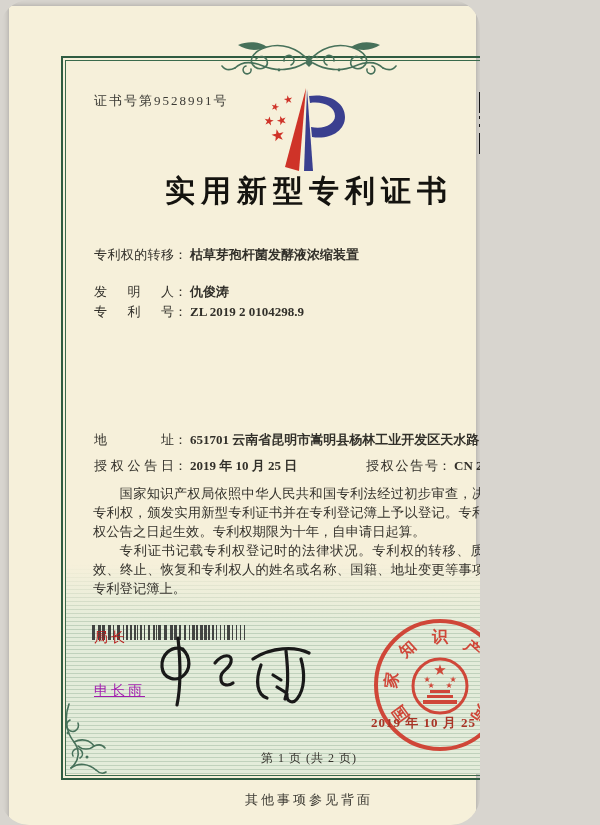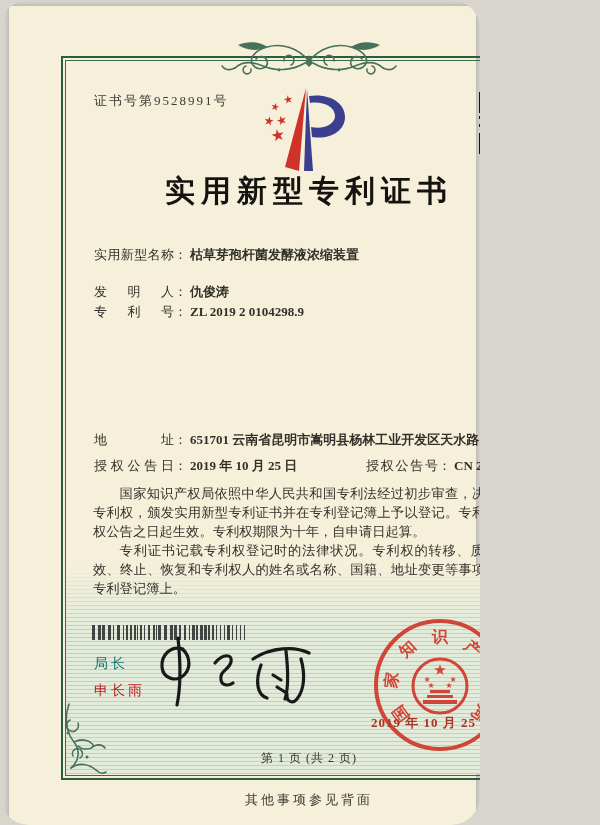--- a/index.html
+++ b/index.html
@@ -23,22 +23,22 @@
   .title{position:absolute;left:0;top:165px;width:600px;text-align:center;font-size:30px;font-weight:bold;
     letter-spacing:6px;color:#14130f;z-index:2;}
   .field-row{position:absolute;left:85px;width:440px;font-size:13px;color:#32302a;z-index:2;white-space:nowrap;}
   .field-label{display:inline-block;width:80px;text-align:justify;text-align-last:justify;vertical-align:bottom;}
   .field-value{margin-left:3px;font-weight:bold;}
   .grant-col2{position:absolute;left:232px;top:0;white-space:nowrap;margin-left:40px;}
   .grant-col2 .field-label{width:72px;}
   .paras{position:absolute;left:84px;top:478px;width:433px;z-index:2;}
   .paras p{margin:0;text-indent:2em;text-align:justify;font-size:13.3px;line-height:19px;color:#34322c;}
   .barcode{position:absolute;left:83px;top:619px;width:154px;height:15px;z-index:2;opacity:.85;}
-  .signer-title{position:absolute;left:85px;top:649px;font-size:14px;letter-spacing:3px;color:#0f766e;z-index:2;}
-  .signer-name{position:absolute;left:85px;top:676px;font-size:14px;letter-spacing:3px;color:#b91c1c;z-index:2;}
+  .signer-title{position:absolute;left:85px;top:623px;font-size:14px;letter-spacing:3px;color:#b91c1c;z-index:2;}
+  .signer-name{position:absolute;left:85px;top:676px;font-size:14px;letter-spacing:3px;color:#a21caf;z-index:2;text-decoration:underline;}
   .signature{position:absolute;left:140px;top:627px;width:180px;height:80px;z-index:2;}
   .seal{position:absolute;left:358px;top:606px;width:146px;height:146px;z-index:4;opacity:.92;}
   .seal-date{position:absolute;left:362px;top:708px;font-size:13px;font-weight:bold;color:#a93527;
     letter-spacing:1px;z-index:4;white-space:nowrap;}
   .page-info{position:absolute;left:0;top:744px;width:600px;text-align:center;font-size:12px;
     letter-spacing:1px;color:#35332d;z-index:2;}
   .back-note{position:absolute;left:0;top:785px;width:600px;text-align:center;font-size:13px;
     letter-spacing:3px;color:#3c3a33;z-index:2;}
 </style>
 </head>
@@ -353,21 +353,21 @@
         <rect x="15" y="20" width="1" height="1" fill="#151515"></rect>
         <rect x="16" y="20" width="1" height="1" fill="#151515"></rect>
         <rect x="17" y="20" width="1" height="1" fill="#151515"></rect>
         <rect x="19" y="20" width="1" height="1" fill="#151515"></rect>
         <rect x="20" y="20" width="1" height="1" fill="#151515"></rect>
       </svg>
 
     <div class="title">实用新型专利证书</div>
 
     <div class="field-row" style="top:240px">
-      <span class="field-label">实用新型名称</span><span>：</span><span class="field-value">枯草芽孢杆菌发酵液浓缩装置</span>
+      <span class="field-label">专利权的转移</span><span>：</span><span class="field-value">枯草芽孢杆菌发酵液浓缩装置</span>
     </div>
     <div class="field-row" style="top:277px">
       <span class="field-label">发明人</span><span>：</span><span class="field-value">仇俊涛</span>
     </div>
     <div class="field-row" style="top:297px">
       <span class="field-label">专利号</span><span>：</span><span class="field-value">ZL 2019 2 0104298.9</span>
     </div>
     <div class="field-row" style="top:425px">
       <span class="field-label">地址</span><span>：</span><span class="field-value">651701 云南省昆明市嵩明县杨林工业开发区天水路</span>
     </div>

